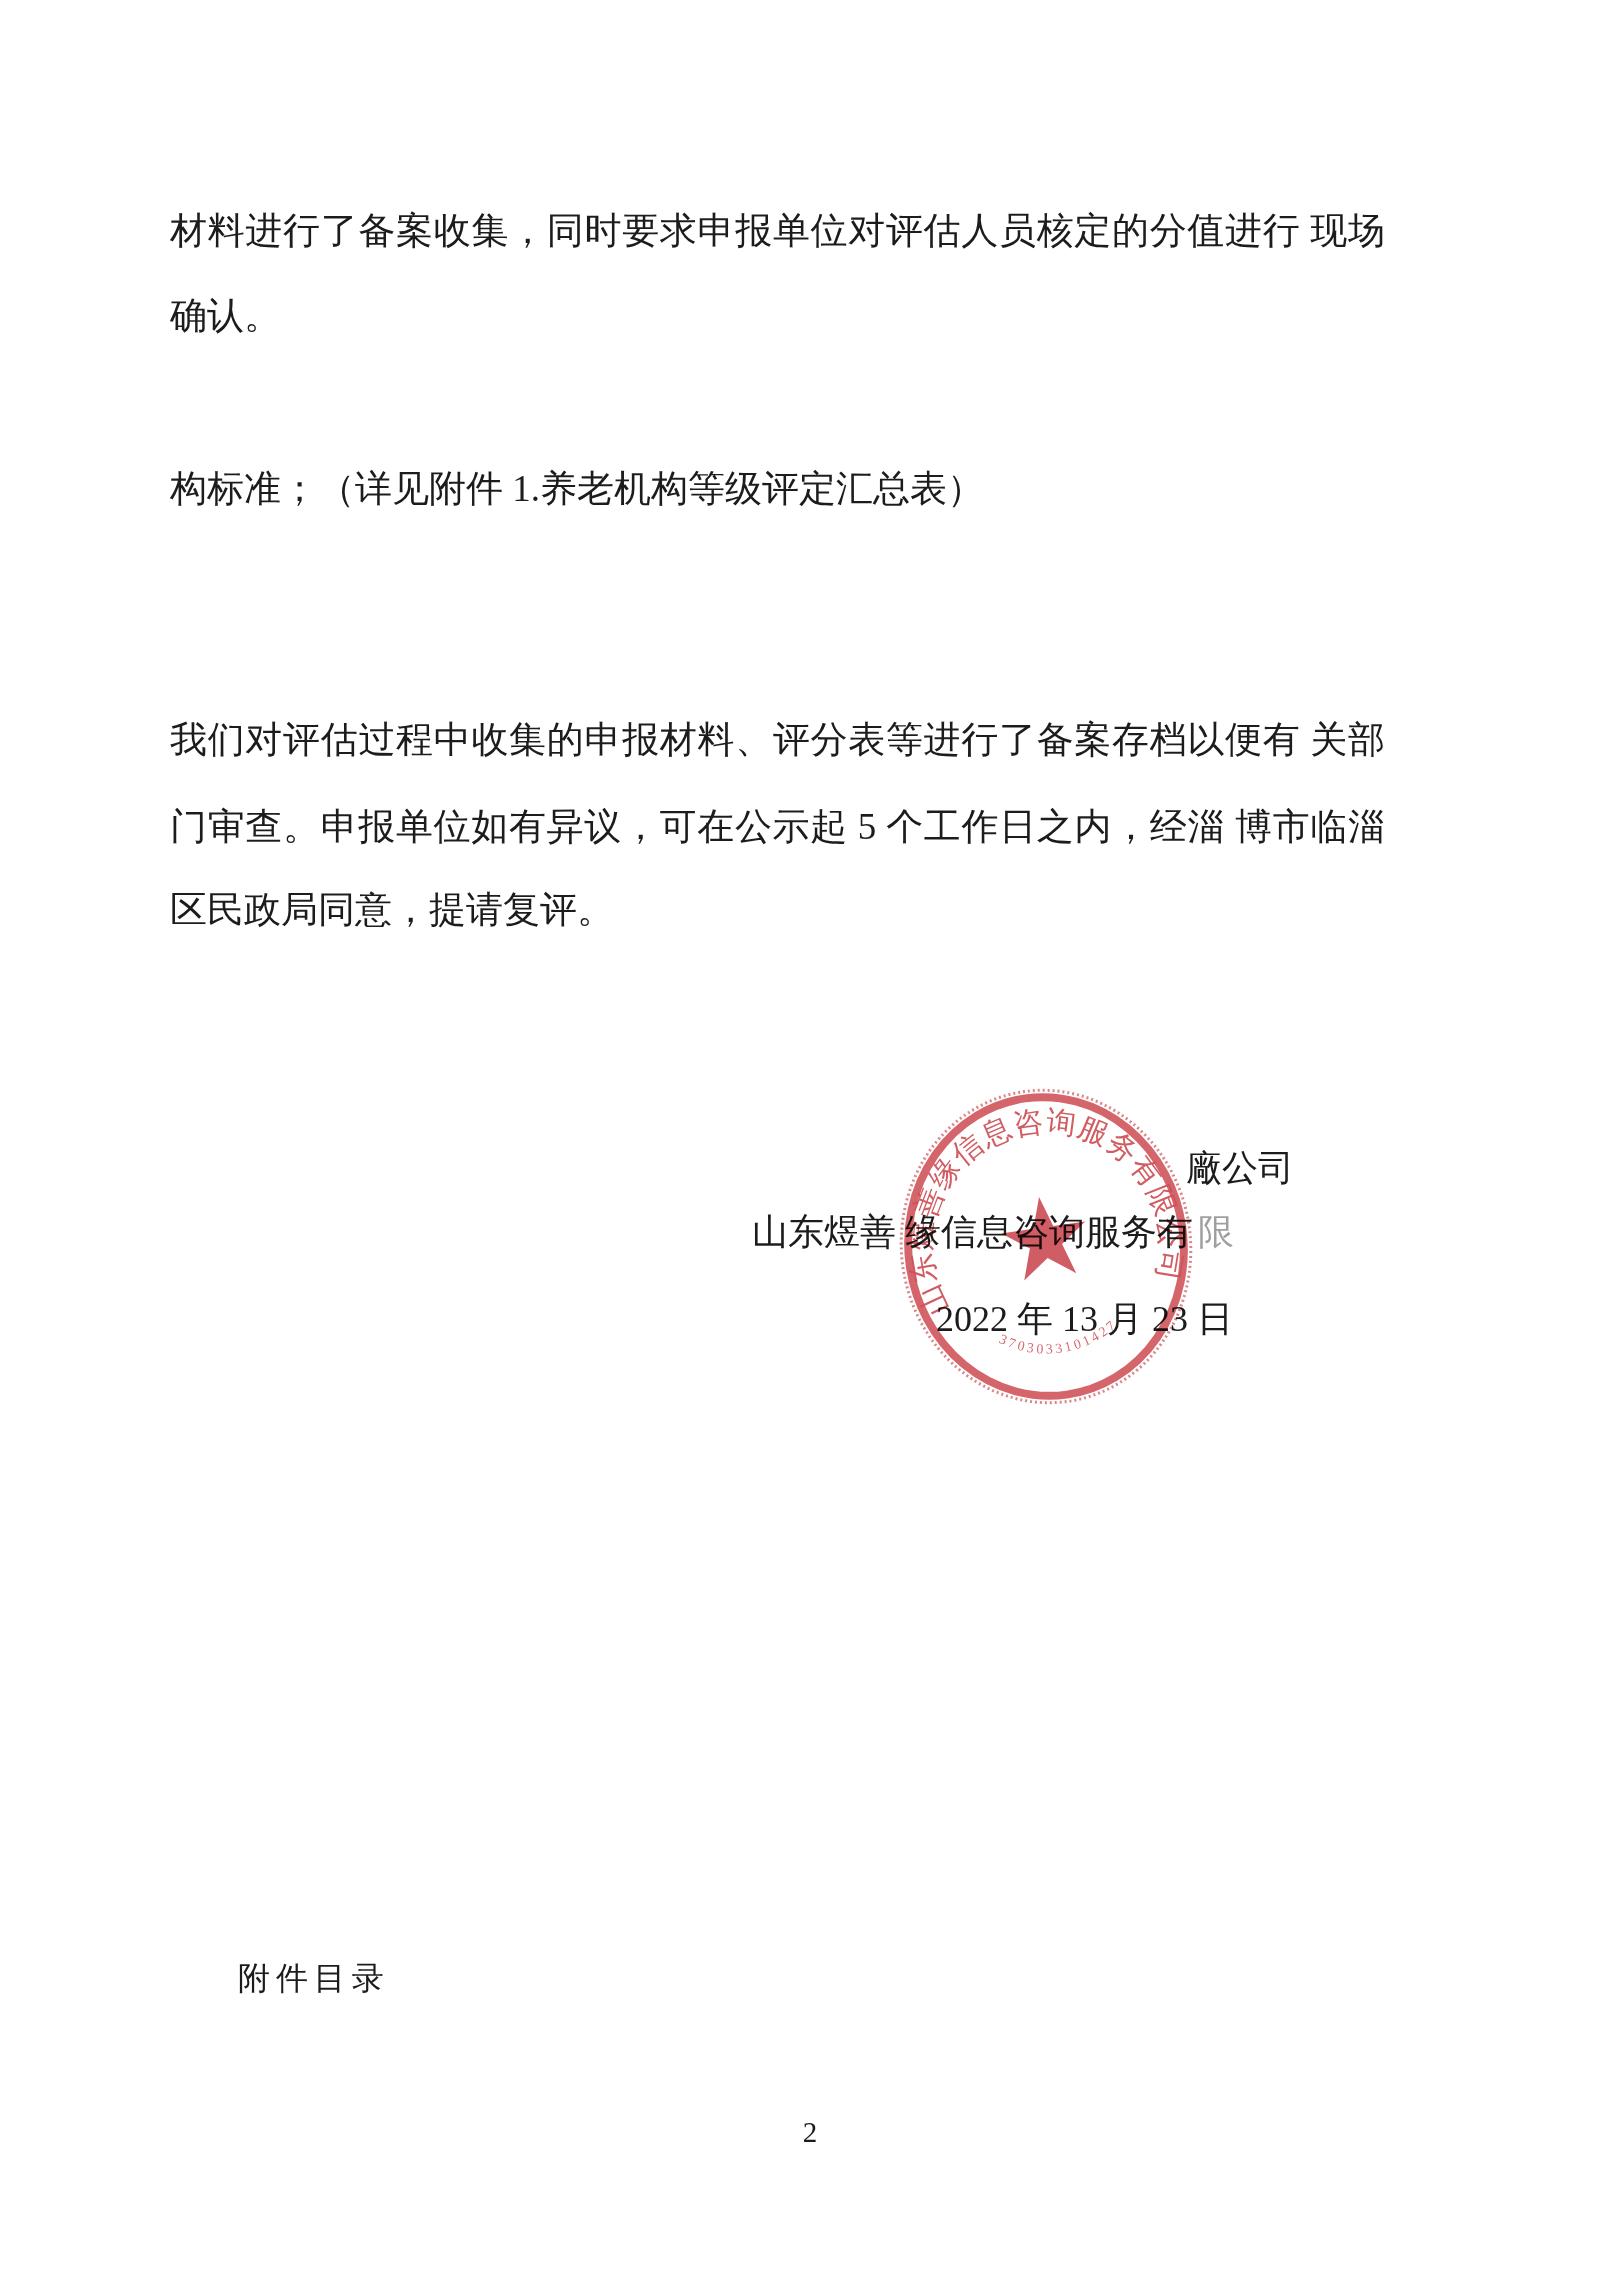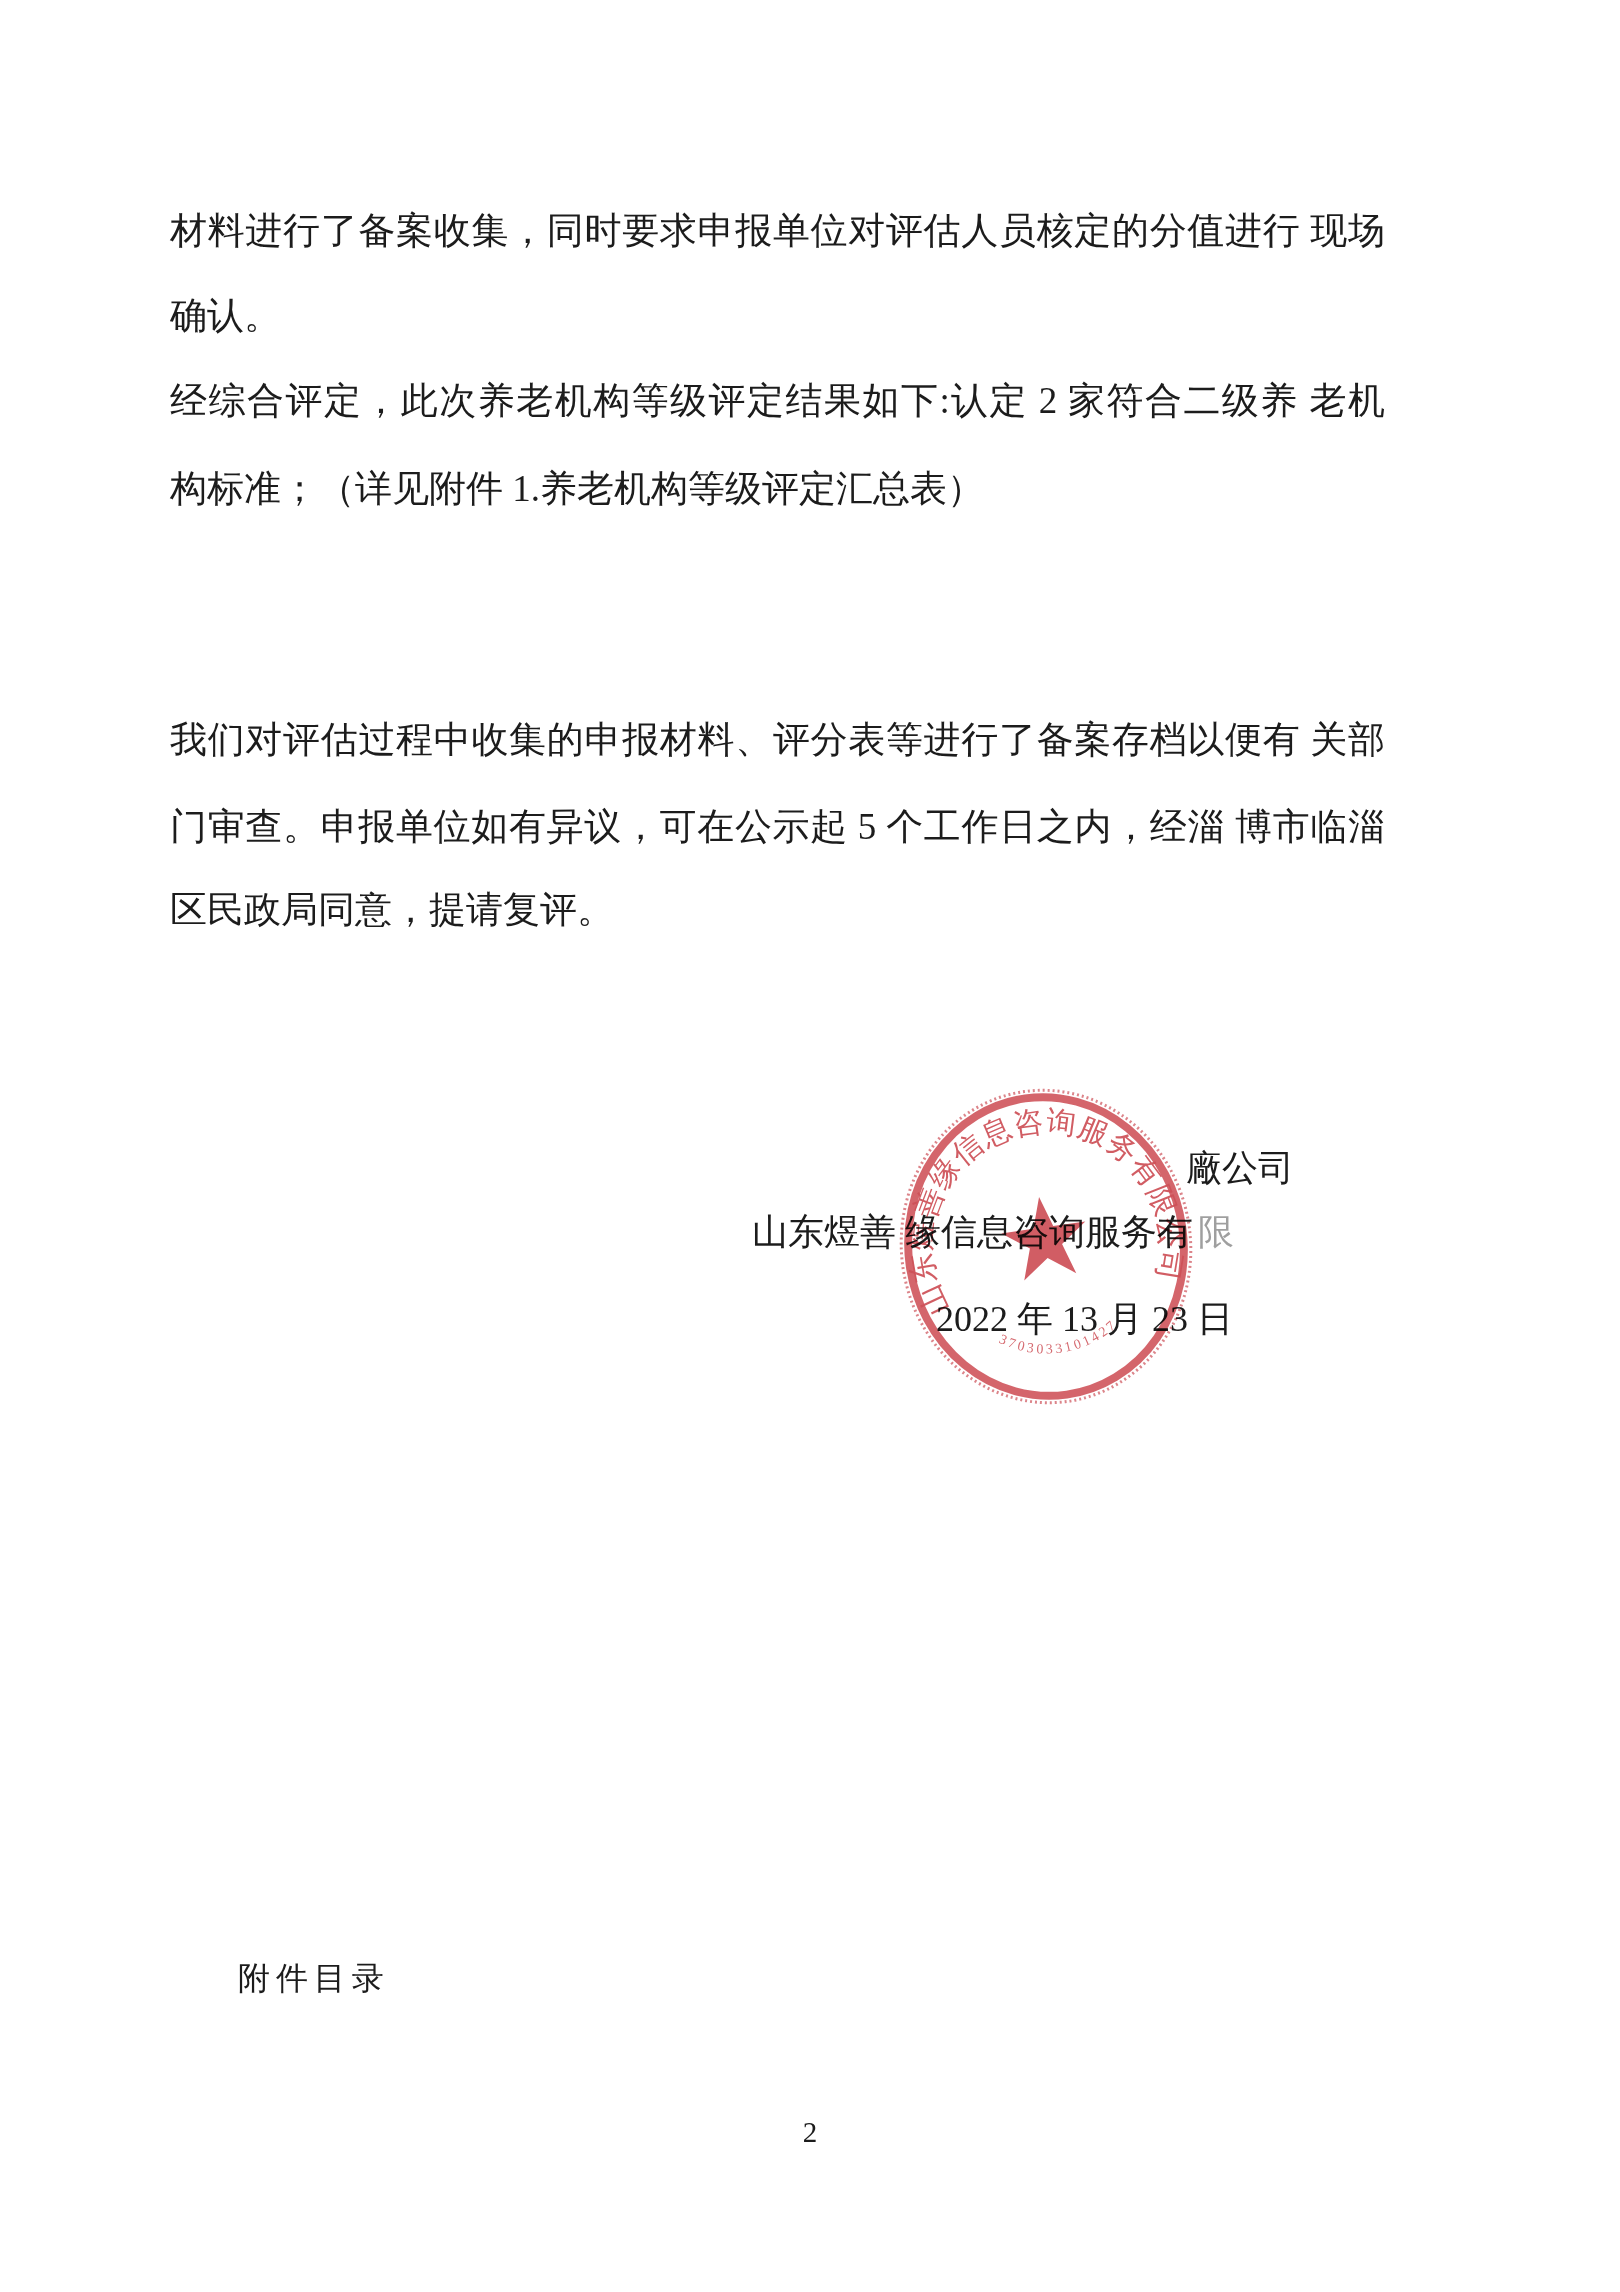--- a/index.html
+++ b/index.html
@@ -51,21 +51,20 @@
   .stamp text{font-family:"Liberation Serif","DejaVu Serif",serif;}
 </style>
 </head>
 <body>
 
 <div class="page">
 
   <div class="line full" style="top:208px">材料进行了备案收集，同时要求申报单位对评估人员核定的分值进行 现场</div>
   <div class="line" style="top:293px">确认。</div>
 
-  <div class="line full" style="top:378px">经综合评定，此次养老机构等级评定结果如下:认定 2 家符合二级养 老机</div>
   <div class="line" style="top:466px">构标准；（详见附件 1.养老机构等级评定汇总表）</div>
 
 
   <div class="line full" style="top:717px">我们对评估过程中收集的申报材料、评分表等进行了备案存档以便有 关部</div>
   <div class="line full" style="top:804px">门审查。申报单位如有异议，可在公示起 5 个工作日之内，经淄 博市临淄</div>
   <div class="line" style="top:887px">区民政局同意，提请复评。</div>
 
   <div class="sig" style="left:752px;top:1211px">山东煜善 缘信息咨询服务有</div>
   <div class="sig obscured" style="left:1198px;top:1211px">限</div>
   <div class="sig" style="left:1186px;top:1147px">廠公司</div>

